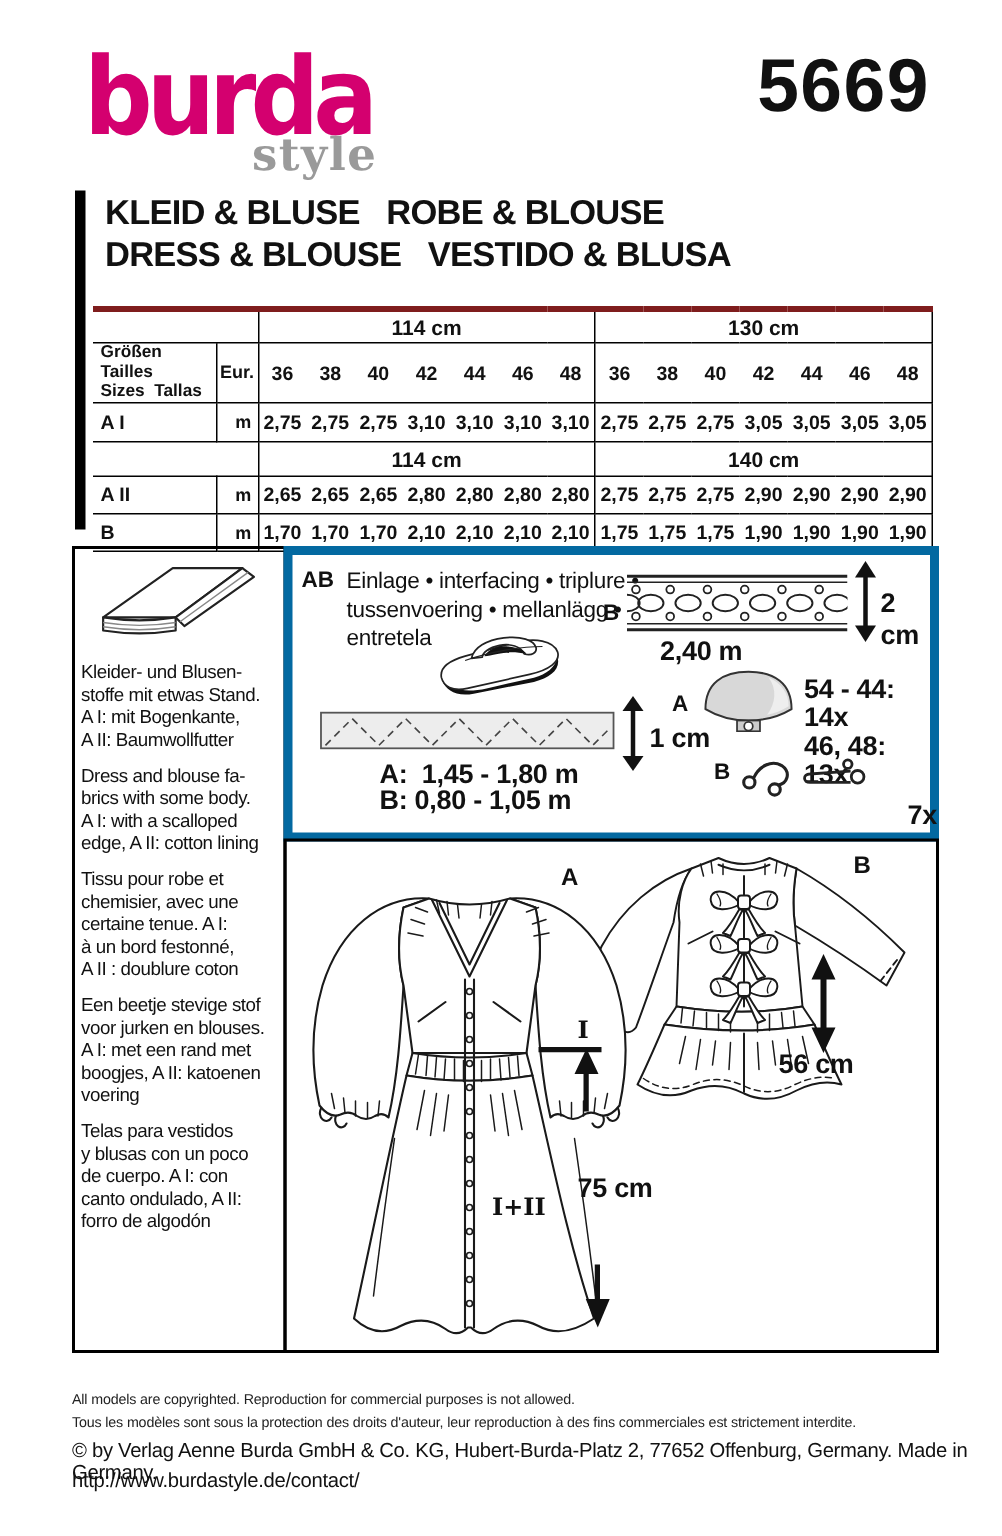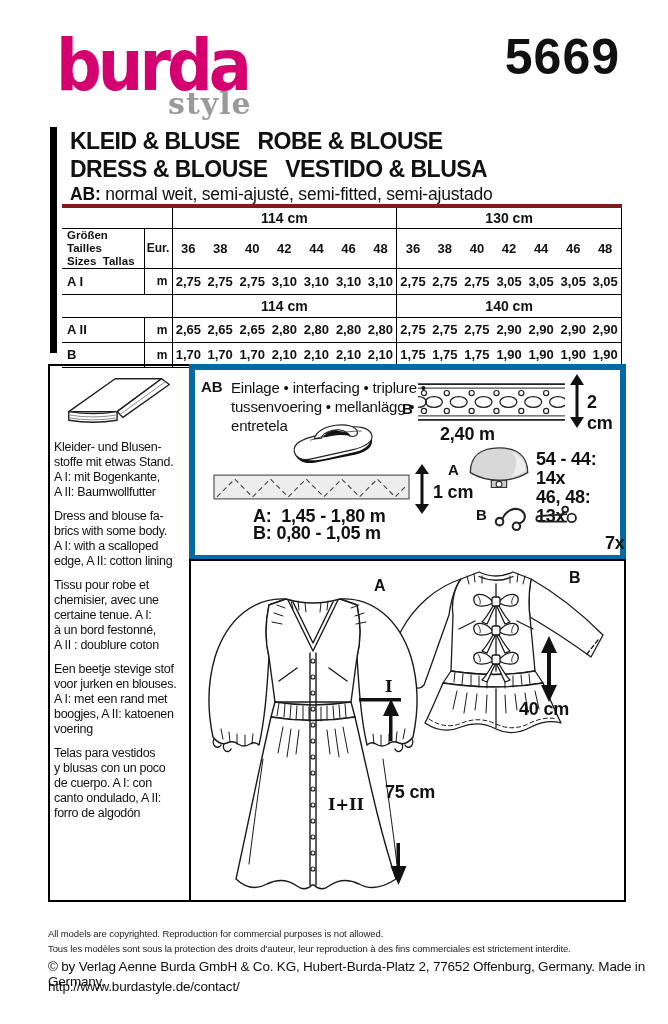--- a/index.html
+++ b/index.html
@@ -61,21 +61,20 @@
 
 <div class="page">
 
   <div class="logo-burda">burda</div>
   <div class="logo-style">style</div>
   <div class="pattern-number">5669</div>
   <div class="left-bar"></div>
 
   <div class="title1">KLEID &amp; BLUSE   ROBE &amp; BLOUSE</div>
   <div class="title2">DRESS &amp; BLOUSE   VESTIDO &amp; BLUSA</div>
-  <div class="fitline"><span class="b">AB:</span><span> normal weit, semi-ajusté, semi-fitted, semi-ajustado</span></div>
 
   <table class="yardage">
     <colgroup>
         <col style="width:82px">
         <col style="width:28px">
       <col span="14" style="width:32.1px">
     </colgroup>
     <tbody>
         <tr class="r1">
       <td colspan="2" class="vr"></td>
@@ -414,21 +413,21 @@
           <polygon points="191.5,287 207.5,287 199.5,306"></polygon>
         </g>
       </svg>
     </div>
 
     <div class="abs viewlab" style="left:183px;top:16px;">A</div>
     <div class="abs viewlab" style="left:378px;top:8px;">B</div>
     <div class="abs partlab" style="left:194px;top:116px;">I</div>
     <div class="abs partlab" style="left:137px;top:234px;">I+II</div>
     <div class="abs nmeas" style="left:194px;top:221px;">75 cm</div>
-    <div class="abs nmeas" style="left:328px;top:138px;">40 cm</div>
+    <div class="abs nmeas" style="left:328px;top:138px;">56 cm</div>
   </div>
 
   <div class="fsmall" style="top:928px;">All models are copyrighted. Reproduction for commercial purposes is not allowed.</div>
   <div class="fsmall" style="top:943px;">Tous les modèles sont sous la protection des droits d'auteur, leur reproduction à des fins commerciales est strictement interdite.</div>
   <div class="fbig" style="top:959px;">© by Verlag Aenne Burda GmbH &amp; Co. KG, Hubert-Burda-Platz 2, 77652 Offenburg, Germany. Made in Germany.</div>
   <div class="fbig" style="top:979px;">http://www.burdastyle.de/contact/</div>
 
 </div>
 
 </body></html>

